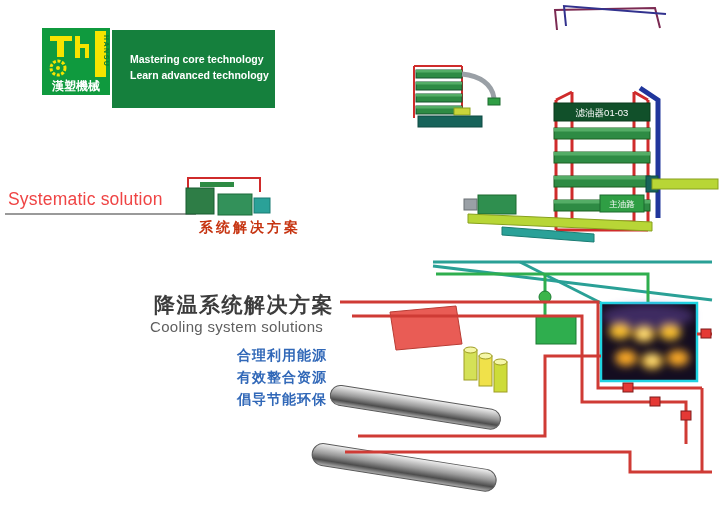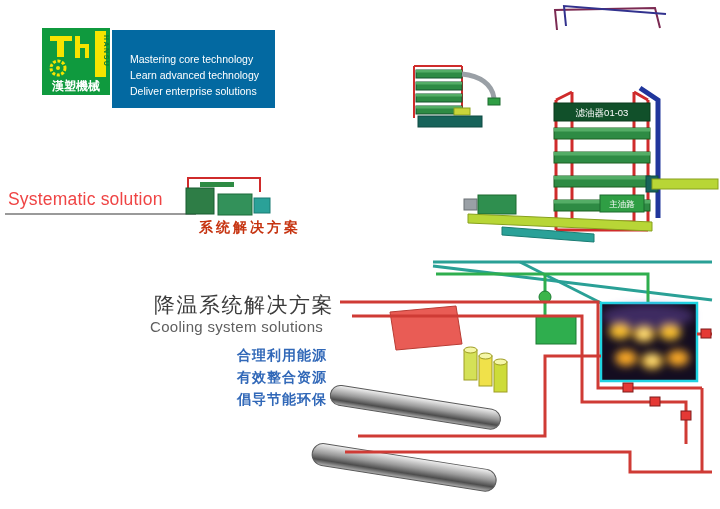--- a/index.html
+++ b/index.html
@@ -5,38 +5,38 @@
   * { margin:0; padding:0; box-sizing:border-box; }
   html,body { background:#ffffff; }
   body { font-family:"Liberation Sans", sans-serif; }
   .page { position:relative; width:720px; height:509px; background:#ffffff; overflow:hidden; }
   .abs { position:absolute; }
 
   .logo { left:42px; top:28px; width:68px; height:67px; }
 
   .banner {
     left:112px; top:30px; width:163px; height:78px;
-    background:#0369a1; color:#ffffff;
+    background:#15803d; color:#ffffff;
     padding:21px 0 0 18px;
-    font-size:10.5px; line-height:16px; font-weight:400;
+    font-size:10.5px; line-height:16px; font-weight:700;
   }
 
   .sys-title {
     left:8px; top:189px;
     font-size:17.5px; font-weight:400; color:#ef4444; letter-spacing:0.2px;
   }
   .sys-line { left:5px; top:213px; width:191px; height:2px; background:#9a9a9a; }
   .sys-cn {
     left:199px; top:219px;
     font-size:14px; font-weight:bold; color:#c63310; letter-spacing:3px;
   }
 
   .main-cn {
     left:154px; top:291px;
-    font-size:21px; font-weight:normal; color:#3c3c3c; letter-spacing:1.5px;
+    font-size:21px; font-weight:bold; color:#3c3c3c; letter-spacing:1.5px;
   }
   .main-en {
     left:150px; top:318px;
     font-size:15px; color:#5f5f5f; letter-spacing:0.3px;
   }
   .bullets { left:230px; top:344px; width:104px; text-align:center; }
   .bullet {
     font-size:14px; font-weight:bold; color:#3168b8;
     letter-spacing:1px; line-height:22px;
   }
@@ -60,21 +60,20 @@
       <circle cx="16" cy="40" r="2" fill="#f6e400"></circle>
     </g>
     <rect x="53" y="3" width="11" height="46" fill="#f6e400"></rect>
     <text transform="translate(61.5,7) rotate(90)" font-size="7" font-weight="bold" fill="#0f7a30" letter-spacing="1.5">HANSU</text>
     <text x="34" y="62" text-anchor="middle" font-size="12" font-weight="bold" fill="#ffffff">漢塑機械</text>
   </svg>
 
   <div class="abs banner">
     <div>Mastering core technology</div>
     <div>Learn advanced technology</div>
-    <div>Deliver enterprise solutions</div>
   </div>
 
   <div class="abs sys-title">Systematic solution</div>
   <div class="abs sys-line"></div>
   <div class="abs sys-cn">系统解决方案</div>
 
   <svg class="abs" style="left:180px; top:172px;" width="100" height="56" viewBox="0 0 100 56">
     <path d="M8 20 V6 H80 V20" stroke="#cf2b2b" stroke-width="2" fill="none"></path>
     <rect x="20" y="10" width="34" height="5" fill="#2e8b44"></rect>
     <rect x="6" y="16" width="28" height="26" fill="#2e7d46" stroke="#185c31"></rect>

